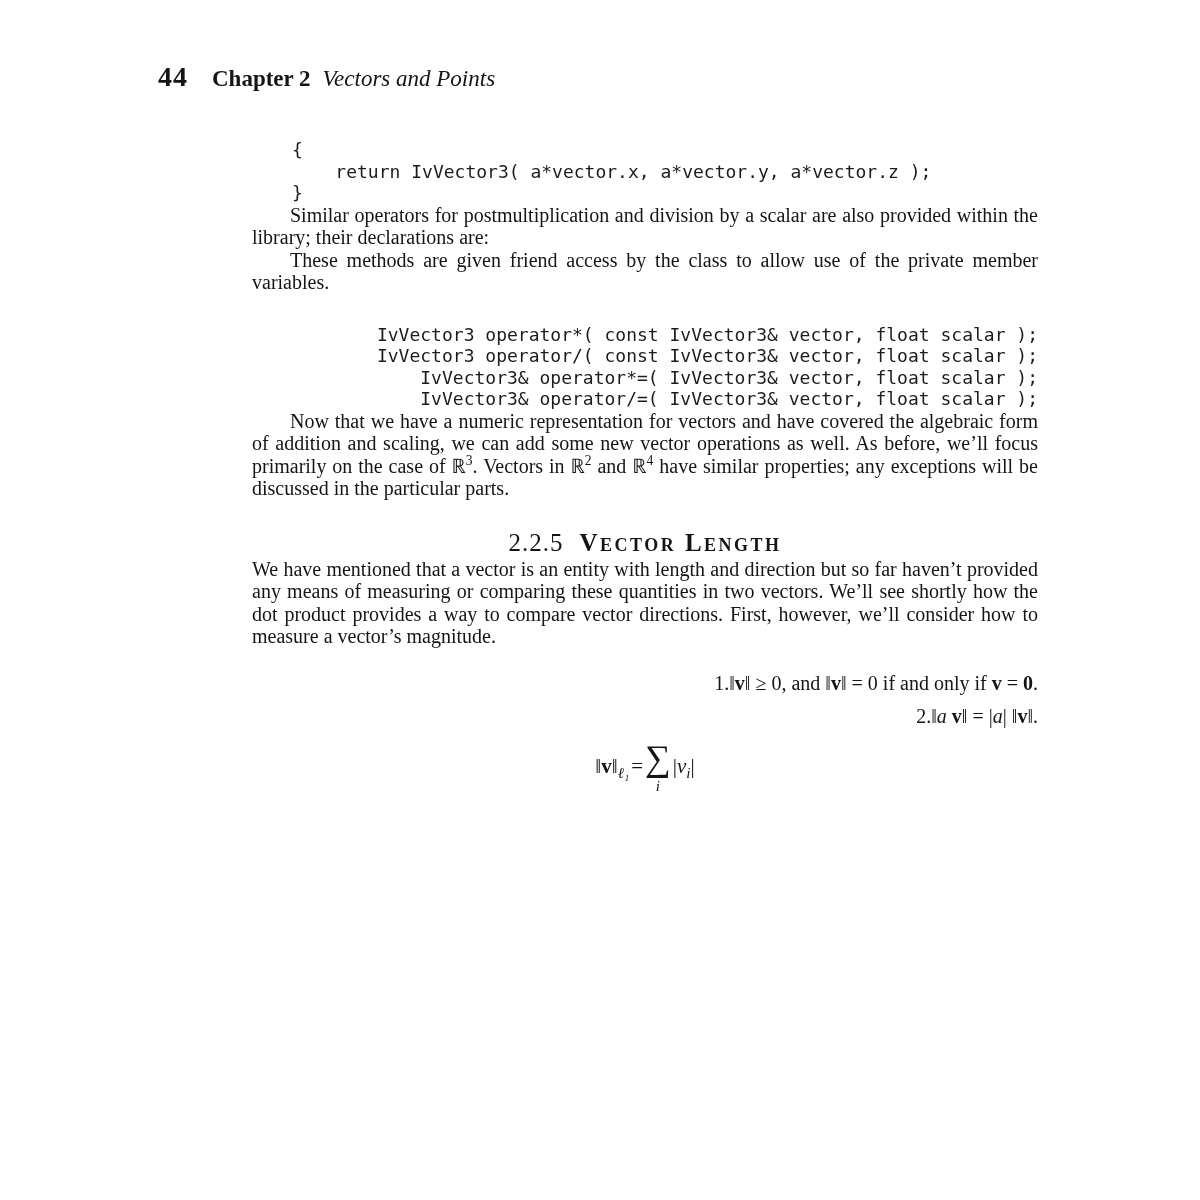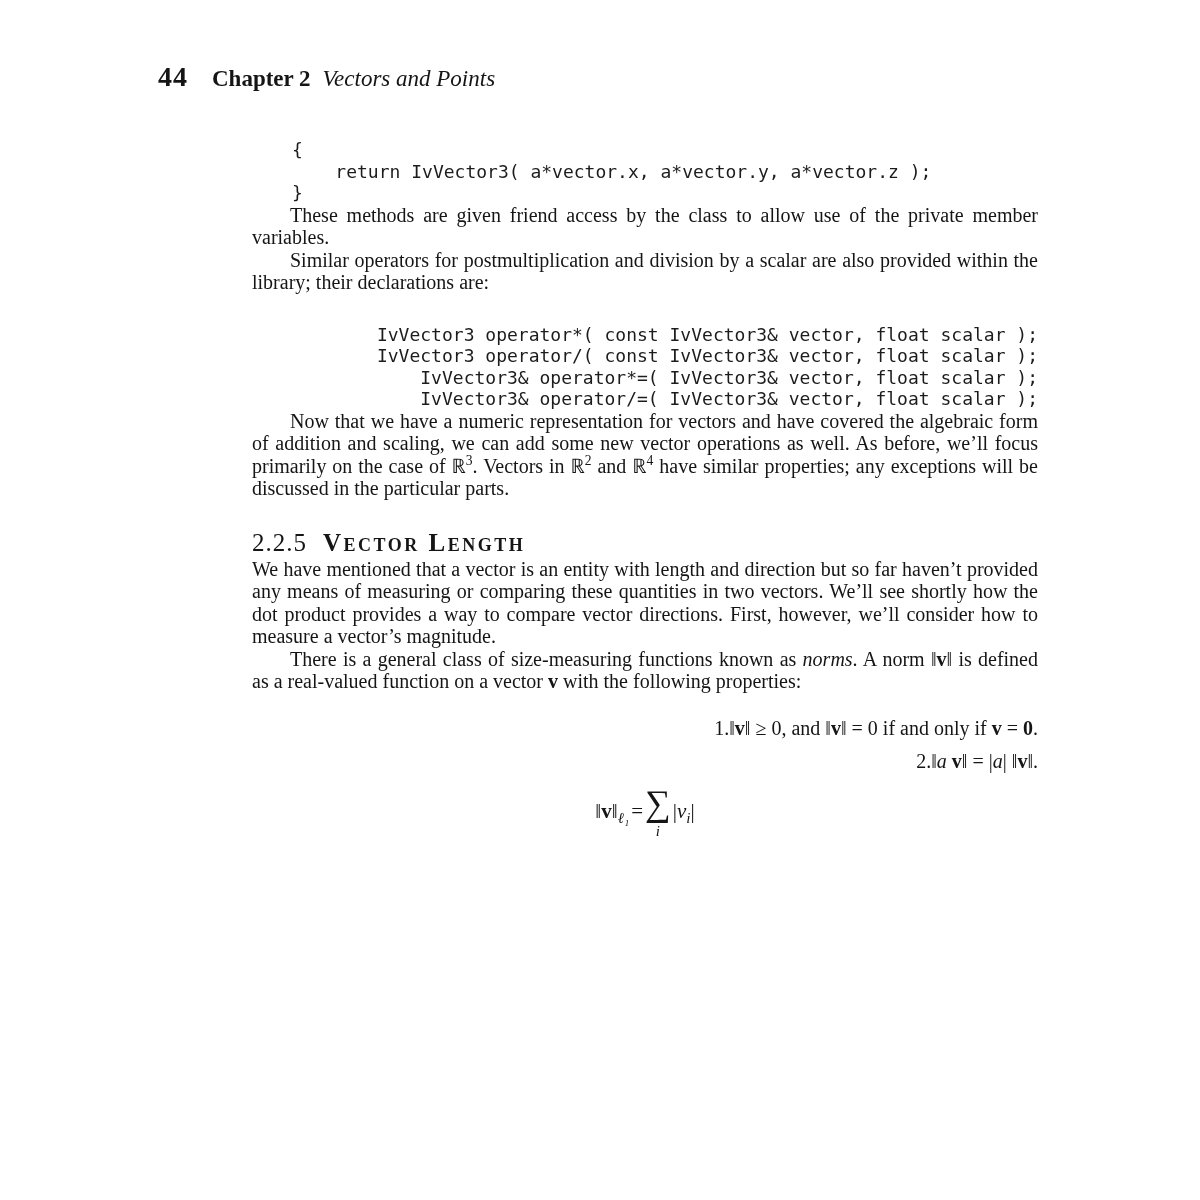--- a/index.html
+++ b/index.html
@@ -45,21 +45,21 @@
   p.indent { text-indent: 38px; }
   .mt-30 { margin-top: 30px; }
   .mt-24 { margin-top: 24px; }
   .mt-22 { margin-top: 22px; }
   .mt-16 { margin-top: 16px; }
 
   .section-heading {
     margin: 28px 0 0 0;
     font-size: 25px;
     line-height: 30px;
-    text-align: left;
+    text-align: center;
     font-weight: normal;
   }
   .sec-num { font-weight: normal; margin-right: 16px; letter-spacing: 1px; }
   .sec-title { font-variant: small-caps; font-weight: bold; letter-spacing: 2.5px; }
 
   .norm-list { margin: 24px 0 0 38px; text-align: right; font-family: Liberation Serif, serif; }
   .norm-item { margin-bottom: 11px; }
   .item-num { display: inline-block; width: 37px; }
 
   .formula {
@@ -89,36 +89,35 @@
   <div class="header">
     <span class="pagenum">44</span><span class="chapter-label">Chapter 2</span><span class="chapter-title">Vectors and Points</span>
   </div>
 
   <div class="content">
 
     <pre class="code code1">{
     return IvVector3( a*vector.x, a*vector.y, a*vector.z );
 }</pre>
 
+    <p class="para indent">Similar operators for postmultiplication and division by a scalar are also provided within the library; their declarations are:</p>
+
     <p class="para indent mt-30">These methods are given friend access by the class to allow use of the private member variables.</p>
-
-    <p class="para indent">Similar operators for postmultiplication and division by a scalar are also provided within the library; their declarations are:</p>
 
     <pre class="code code2">IvVector3 operator*( const IvVector3&amp; vector, float scalar );
 IvVector3 operator/( const IvVector3&amp; vector, float scalar );
 IvVector3&amp; operator*=( IvVector3&amp; vector, float scalar );
 IvVector3&amp; operator/=( IvVector3&amp; vector, float scalar );</pre>
 
     <p class="para indent mt-24"><span>Now that we have a numeric representation for vectors and have covered the algebraic form of addition and scaling, we can add some new vector operations as well. As before, we’ll focus primarily on the case of </span><span>ℝ</span><span class="seg-sup">3</span><span>. Vectors in </span><span>ℝ</span><span class="seg-sup">2</span><span> and </span><span>ℝ</span><span class="seg-sup">4</span><span> have similar properties; any exceptions will be discussed in the particular parts.</span></p>
 
     <h2 class="section-heading"><span class="sec-num">2.2.5</span><span class="sec-title">Vector Length</span></h2>
 
     <p class="para mt-16">We have mentioned that a vector is an entity with length and direction but so far haven’t provided any means of measuring or comparing these quantities in two vectors. We’ll see shortly how the dot product provides a way to compare vector directions. First, however, we’ll consider how to measure a vector’s magnitude.</p>
 
-    <p class="para indent"><span>There is a general class of size-measuring functions known as </span><span class="seg-i">norms</span><span>. A norm ‖</span><span class="seg-b">v</span><span>‖ is defined as a real-valued function on a vector </span><span class="seg-b">v</span><span> with the following properties:</span></p>
 
     <div class="norm-list">
       <div class="norm-item">
         <span class="item-num">1.</span><span class="item-text"><span>‖</span><span class="seg-b">v</span><span>‖ ≥ 0, and ‖</span><span class="seg-b">v</span><span>‖ = 0 if and only if </span><span class="seg-b">v</span><span> = </span><span class="seg-b">0</span><span>.</span></span>
       </div>
       <div class="norm-item">
         <span class="item-num">2.</span><span class="item-text"><span>‖</span><span class="seg-i">a</span><span> </span><span class="seg-b">v</span><span>‖ = |</span><span class="seg-i">a</span><span>| ‖</span><span class="seg-b">v</span><span>‖.</span></span>
       </div>
     </div>
 

